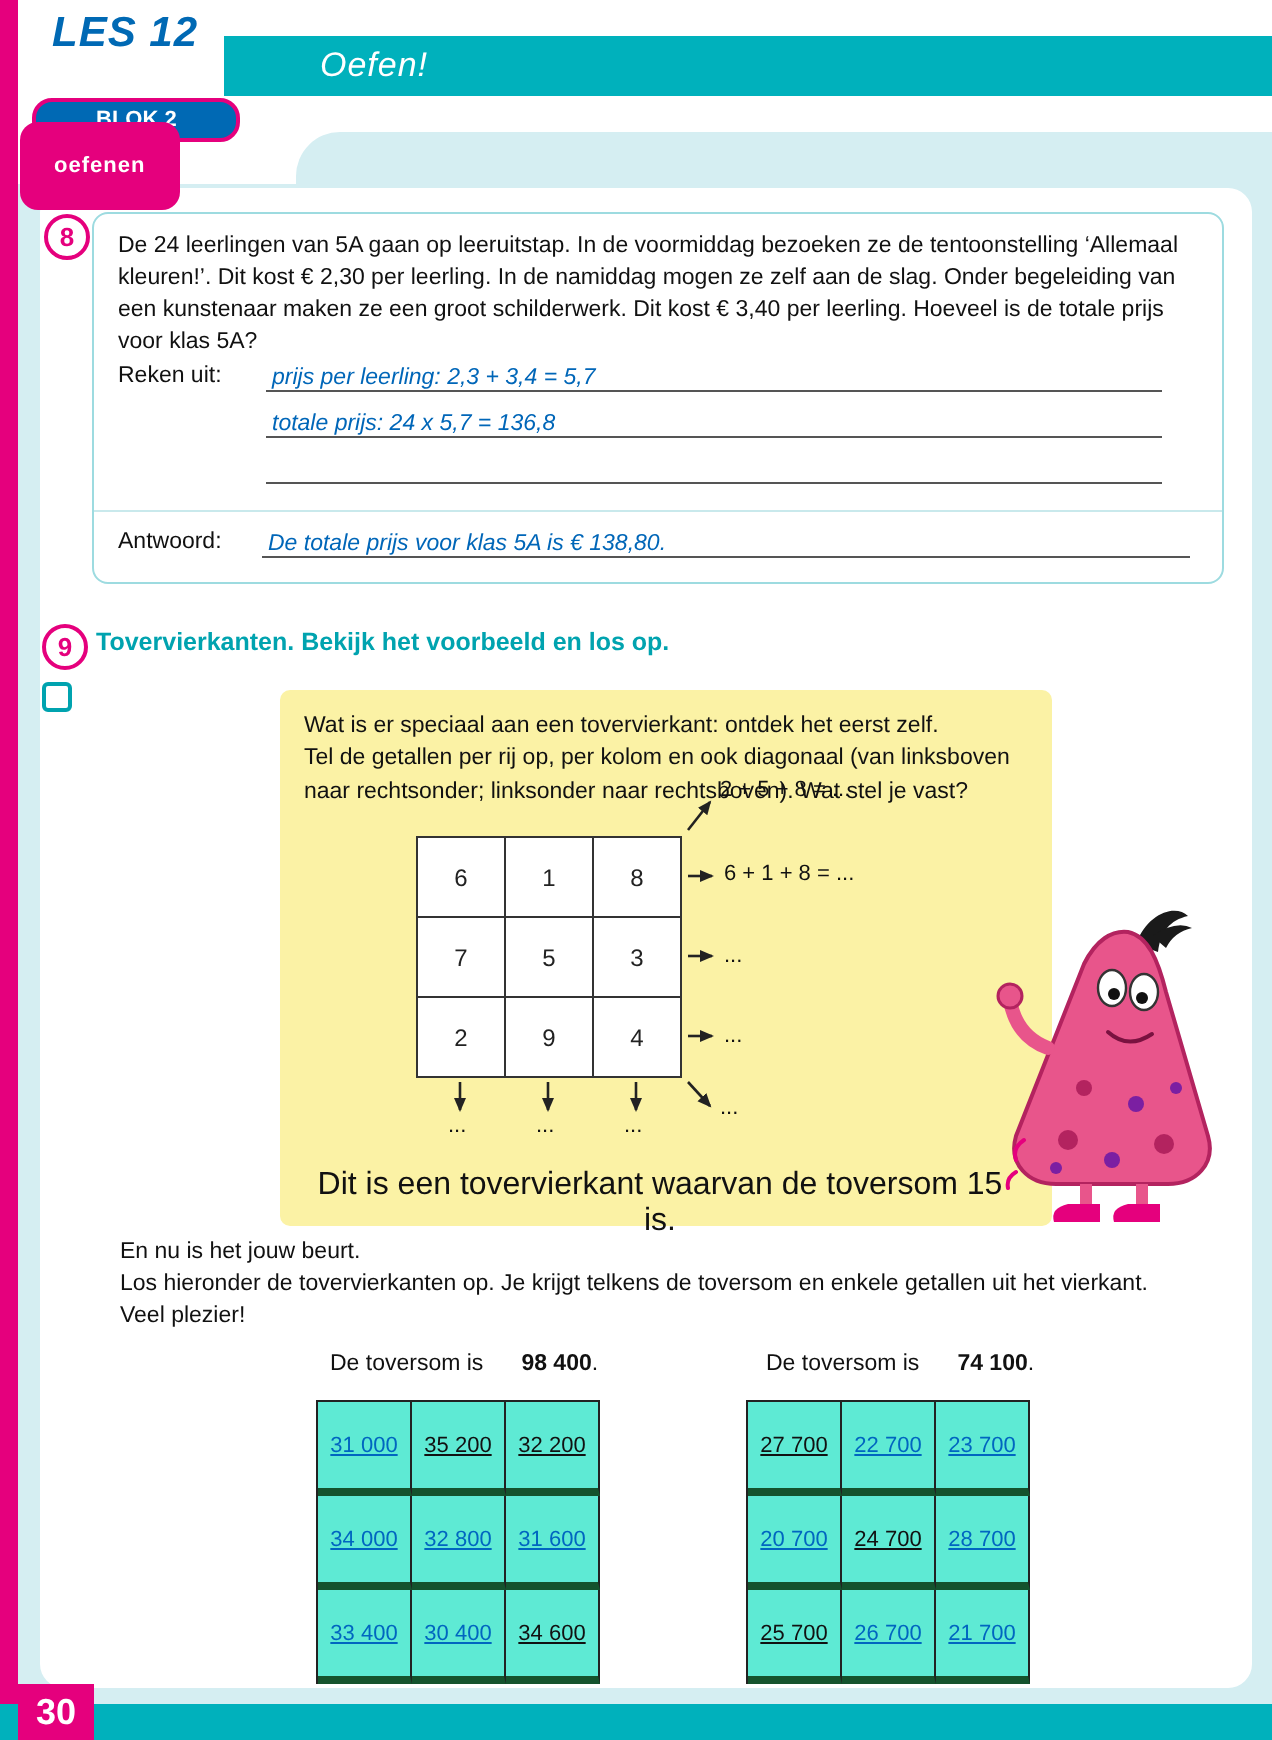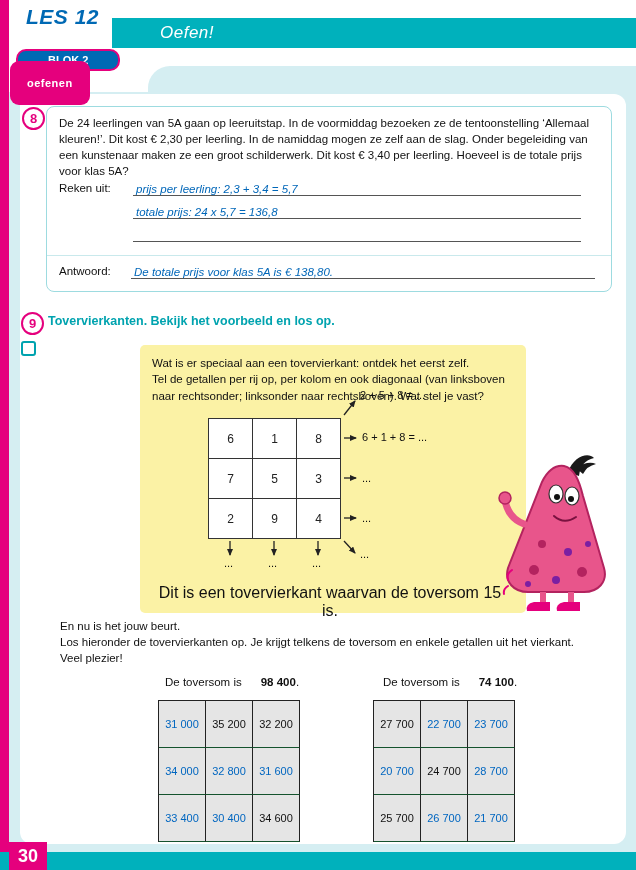--- a/index.html
+++ b/index.html
@@ -50,22 +50,22 @@
             display:flex; align-items:center; justify-content:center; font-size:12px; color:#222; }
   .mini { font-size:11px; color:#111; }
   .caption { left:10px; top:239px; width:360px; text-align:center; font-size:16px; color:#111; }
   .body-text { font-size:11.5px; color:#111; white-space:nowrap; }
 
   
   .toversom { font-size:11.5px; color:#111; white-space:nowrap; }
   .toversom b { margin-left:19px; }
   .pgrid { display:grid; grid-template-columns:repeat(3,47px); grid-auto-rows:47px;
            border-left:1px solid #222; border-top:1px solid #222; background:#fff; }
-  .pcell { background:#e5e5e5; border-right:1px solid #222; border-bottom:1px solid #14532d;
-           display:flex; align-items:center; justify-content:center; font-size:11px; color:#111; }
+  .pcell { background:#5eead4; border-right:1px solid #222; border-bottom:4px solid #14532d;
+           display:flex; align-items:center; justify-content:center; font-size:11px; color:#111;text-decoration:underline; }
   .pcell[data-filled="true"] { color:#0066c0; }
 </style>
 </head>
 <body>
 
 <div class="page">
 
   <div class="abs panel-top"></div>
   <div class="abs panel-main"></div>
   <div class="abs panel-white"></div>

